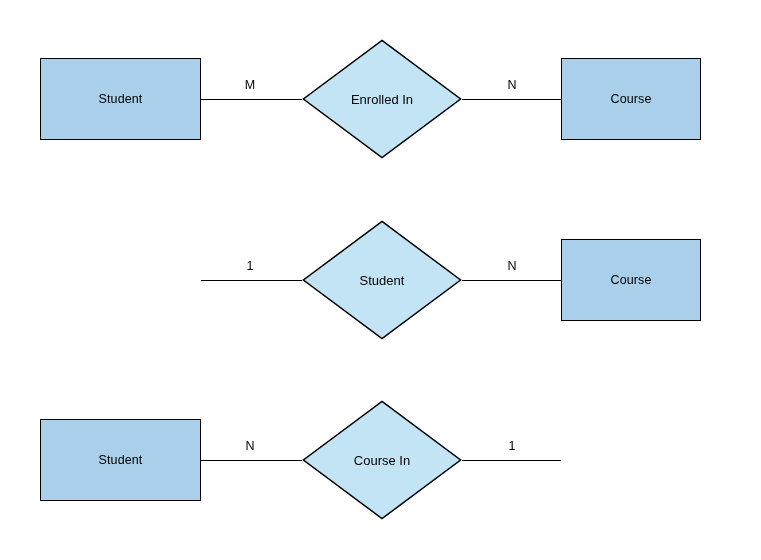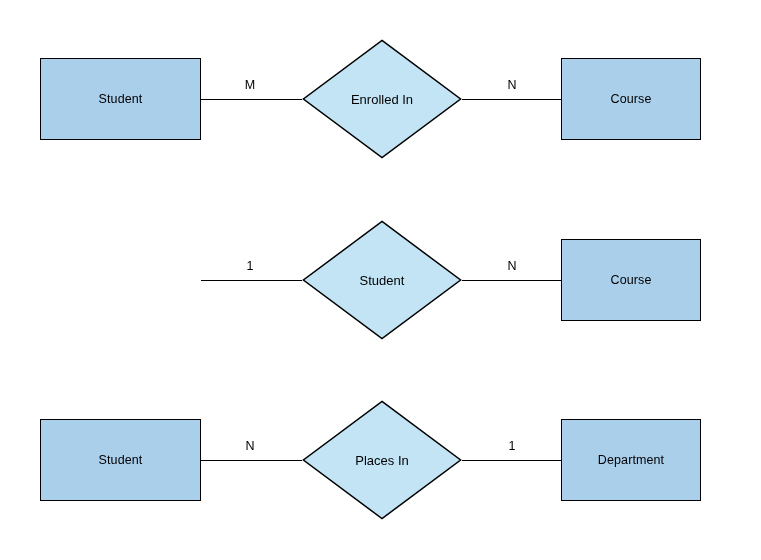--- a/index.html
+++ b/index.html
@@ -166,25 +166,22 @@
     </div>
 
     <div class="connector left-conn"></div>
 
     <div class="cardinality left-card">N</div>
 
     <div class="relationship">
       <svg width="160" height="120" viewBox="0 0 160 120">
         <polygon points="80,1.4 158.6,60 80,118.6 1.4,60" fill="#c3e4f5" stroke="#000000" stroke-width="1.5"></polygon>
       </svg>
-      <div class="rel-label">Places In</div>
+      <div class="rel-label">Course In</div>
     </div>
 
     <div class="connector right-conn"></div>
 
     <div class="cardinality right-card">1</div>
 
-    <div class="entity right">
-      <span class="entity-label">Department</span>
-    </div>
   </div>
 
 </div>
 
 </body></html>

